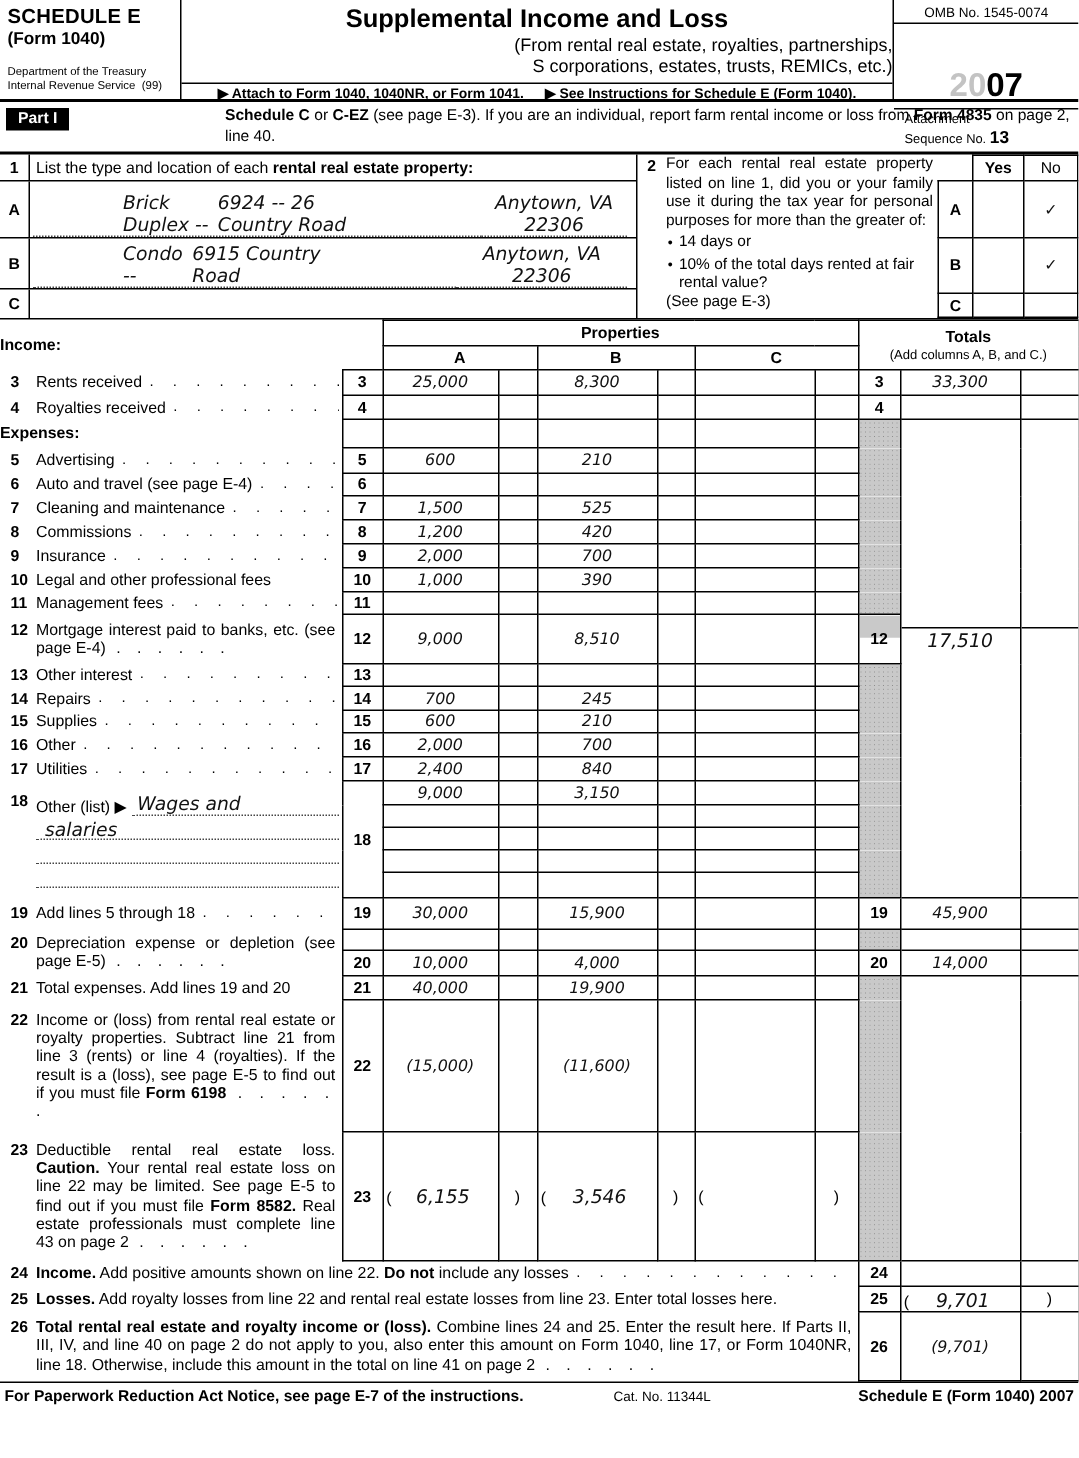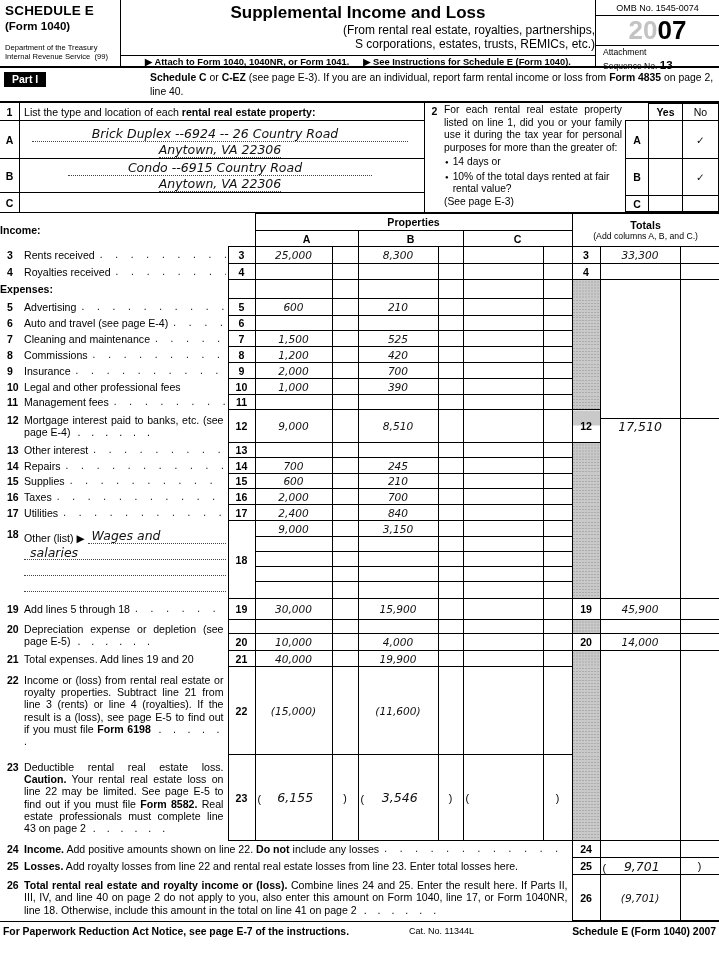--- a/index.html
+++ b/index.html
@@ -14,21 +14,21 @@
 .th-left { width:121px; border-right:1.5px solid #000; padding:3px 2px 2px 5px; }
 .sched { font-size:13.5px; font-weight:bold; letter-spacing:0.2px; }
 .f1040 { font-size:11.5px; font-weight:bold; margin-top:2px; }
 .dept { font-size:7.6px; margin-top:11px; line-height:1.25; }
 .th-center { flex:1; display:flex; flex-direction:column; }
 .th-title { text-align:center; font-weight:bold; font-size:17px; padding-top:3px; }
 .th-sub { text-align:right; font-weight:normal; font-size:12px; line-height:1.2; }
 .th-attach { border-top:1px solid #000; margin-top:3px; flex:1; display:flex; align-items:center; justify-content:center; gap:14px; font-weight:bold; font-size:9.3px; }
 .th-right { width:124px; border-left:1.5px solid #000; display:flex; flex-direction:column; }
 .omb { font-size:9px; text-align:center; padding:3px 0 2px; border-bottom:1px solid #000; }
-.yr { text-align:center; font-size:26px; font-weight:bold; line-height:28px; border-bottom:1px solid #000; padding-bottom:1px; }
+.yr { text-align:center; font-size:22px; font-weight:bold; line-height:28px; border-bottom:1px solid #000; padding-bottom:1px;margin-top:27px; }
 .y20 { color:#c3c3c3; }
 .att { font-size:8.6px; padding:1px 0 0 7px; line-height:1.3; }
 .att b { font-size:11.5px; }
 
 
 .namerow { height:32px; border-bottom:2px solid #000; display:flex; }
 .nr-left { flex:1; position:relative; }
 .nr-label { font-size:8.2px; padding:2px 0 0 3px; }
 .nr-value { position:absolute; left:160px; bottom:3px; font-size:13.5px; }
 .nr-right { width:154px; border-left:1.5px solid #000; }
@@ -45,21 +45,21 @@
 .p1line2 { margin-left:88px; }
 
 
 .l12 { height:110px; display:flex; border-bottom:1.5px solid #000; }
 .l12-left { width:425px; border-right:1px solid #000; display:flex; flex-direction:column; }
 .l1-head { height:17px; display:flex; font-size:10.6px; align-items:center; }
 .l1num { width:20px; text-align:center; font-weight:bold; border-right:1px solid #000; align-self:stretch; display:flex; align-items:center; justify-content:center; }
 .l1-head .txt { padding-left:4px; }
 .l1-row { display:flex; border-top:1px solid #000; }
 .l1-letter { width:20px; border-right:1px solid #000; font-weight:bold; display:flex; align-items:center; justify-content:center; font-size:10.5px; }
-.l1-lines { flex:1; display:flex; flex-direction:column; justify-content:flex-end; padding:0 6px 0 2px;align-items:center; }
+.l1-lines { flex:1; display:flex; flex-direction:row; justify-content:flex-end; padding:0 6px 0 2px; }
 .wline { border-bottom:1.2px dotted #444; display:flex; align-items:flex-end; min-height:16px; }
 .wline.split span:first-child { margin-left:60px; }
 .wline.split span:last-child { margin-left:auto; margin-right:70px; }
 .wline.ctr { justify-content:center; }
 .rowA { height:38px; } .rowB { height:34px; } .rowC { flex:1; }
 .l12-right { flex:1; position:relative; }
 .l2-q { position:absolute; left:0; top:1px; width:201px; display:flex; }
 .l2num { width:19px; text-align:center; font-weight:bold; font-size:10.5px; padding-top:1px; }
 .l2text { flex:1; font-size:10.3px; line-height:1.22; text-align:justify; padding-right:4px; }
 .bullet { display:flex; margin-top:2px; text-align:left; }
@@ -529,21 +529,21 @@
       <td class="bx"></td>
           <td class="bx"></td>
       <td class="gry"></td>
           <td class="tE"></td>
           <td class="tcE"></td>
     </tr>
     <tr style="height:16px">
       <td class="lc">
             <div class="rl">
               <b class="ln">16</b>
-              <span class="lt">Taxes</span>
+              <span class="lt">Other</span>
               <span class="dots"></span>
             </div>
           </td>
       <td class="bx num">16</td>
       <td class="bx val hw">2,000</td>
           <td class="bx"></td>
       <td class="bx val hw">700</td>
           <td class="bx"></td>
       <td class="bx"></td>
           <td class="bx"></td>

